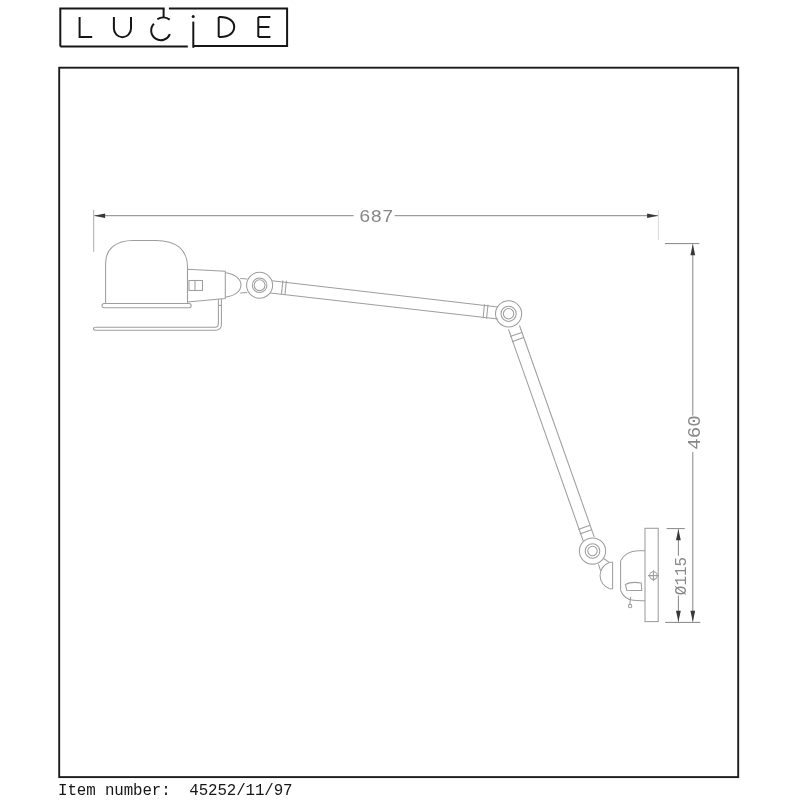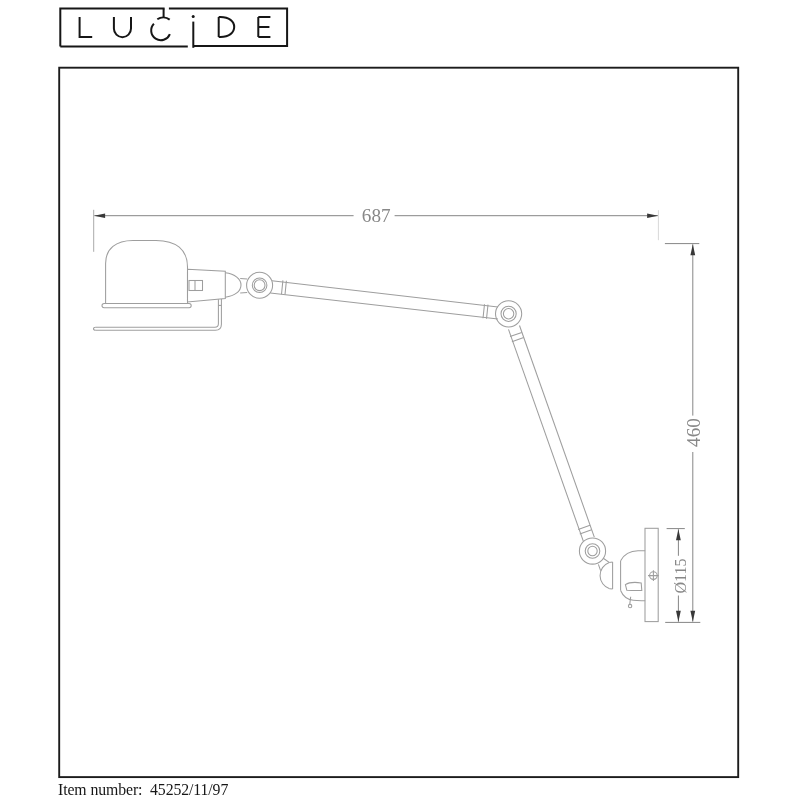--- a/index.html
+++ b/index.html
@@ -1,16 +1,16 @@
 <!DOCTYPE html>
 <html><head>
 <meta charset="utf-8">
 <style>
   html,body{margin:0;padding:0;background:#ffffff;}
-  .page{position:relative;width:800px;height:800px;background:#fff;font-family:Liberation Serif, serif;}
+  .page{position:relative;width:800px;height:800px;background:#fff;font-family:Liberation Mono, monospace;}
   svg{position:absolute;left:0;top:0;}
 </style>
 </head>
 <body>
 <div class="page">
 <svg width="800" height="800" viewBox="0 0 800 800">
 
   <g fill="none" stroke="#161616" stroke-width="2">
     <path d="M 60.3,46.5 L 60.3,8.6 L 164.6,8.6"></path>
     <path d="M 168.9,8.6 L 287.1,8.6 L 287.1,45.9 L 193.4,45.9"></path>

